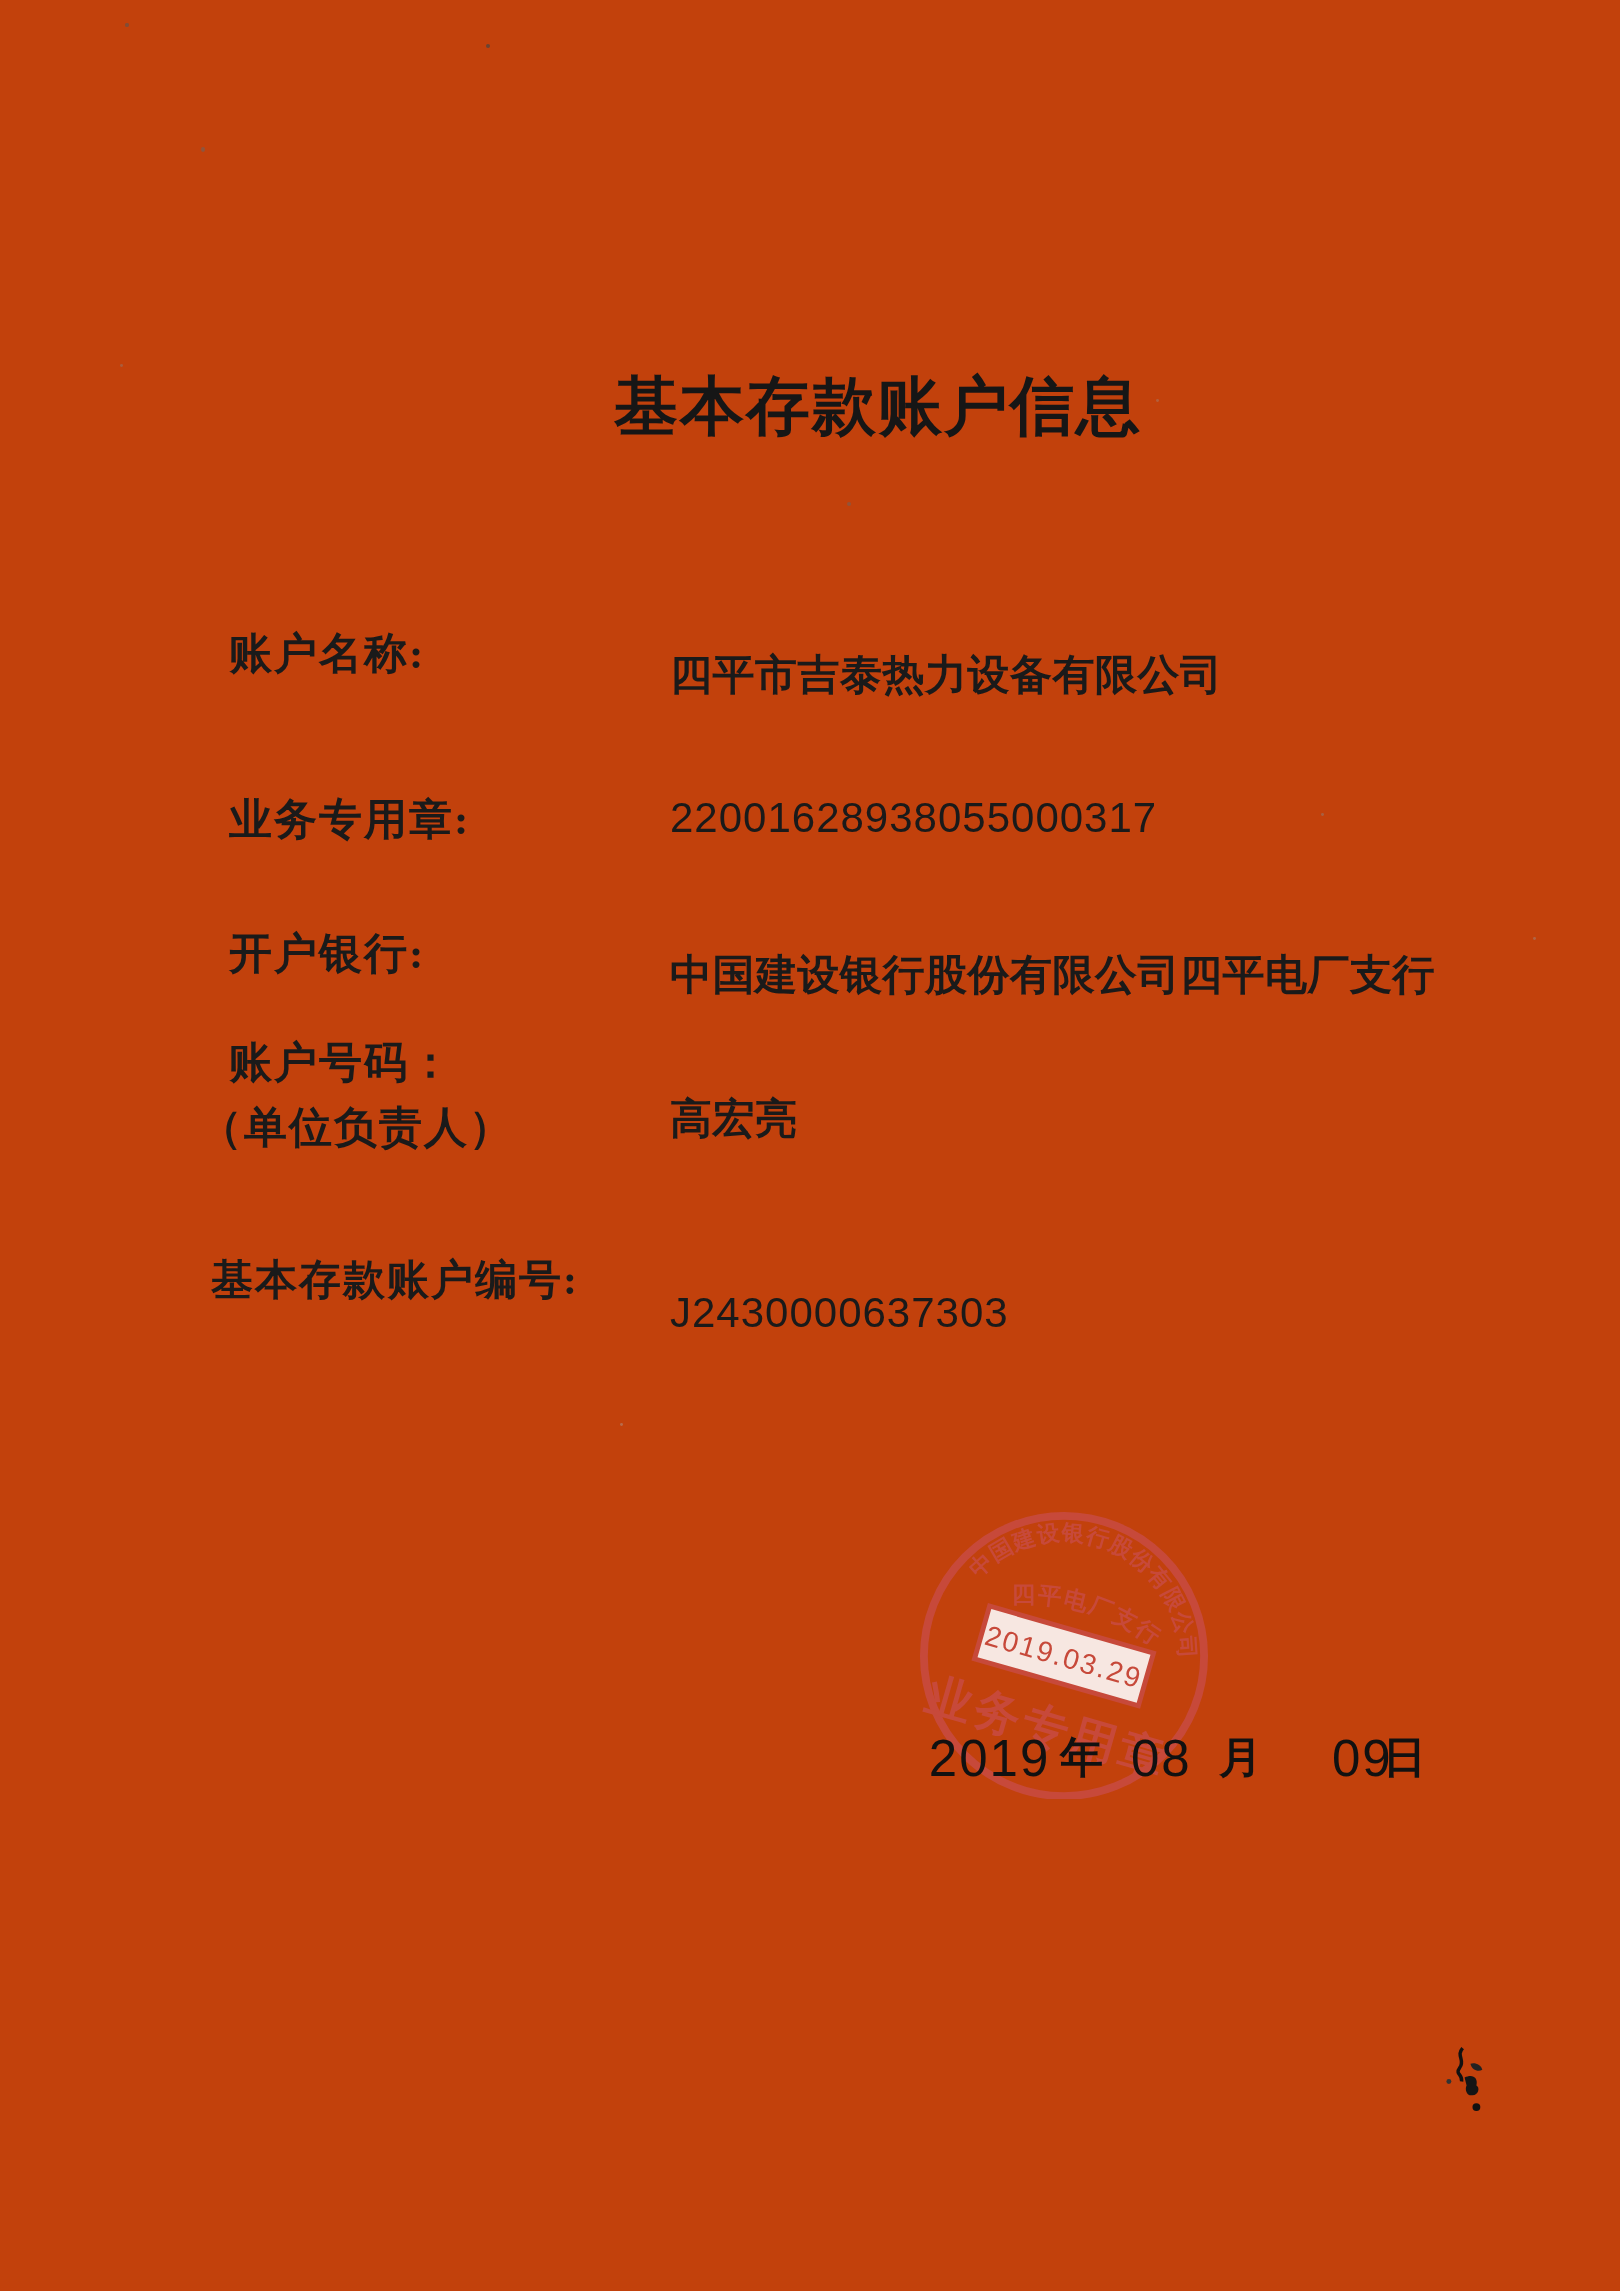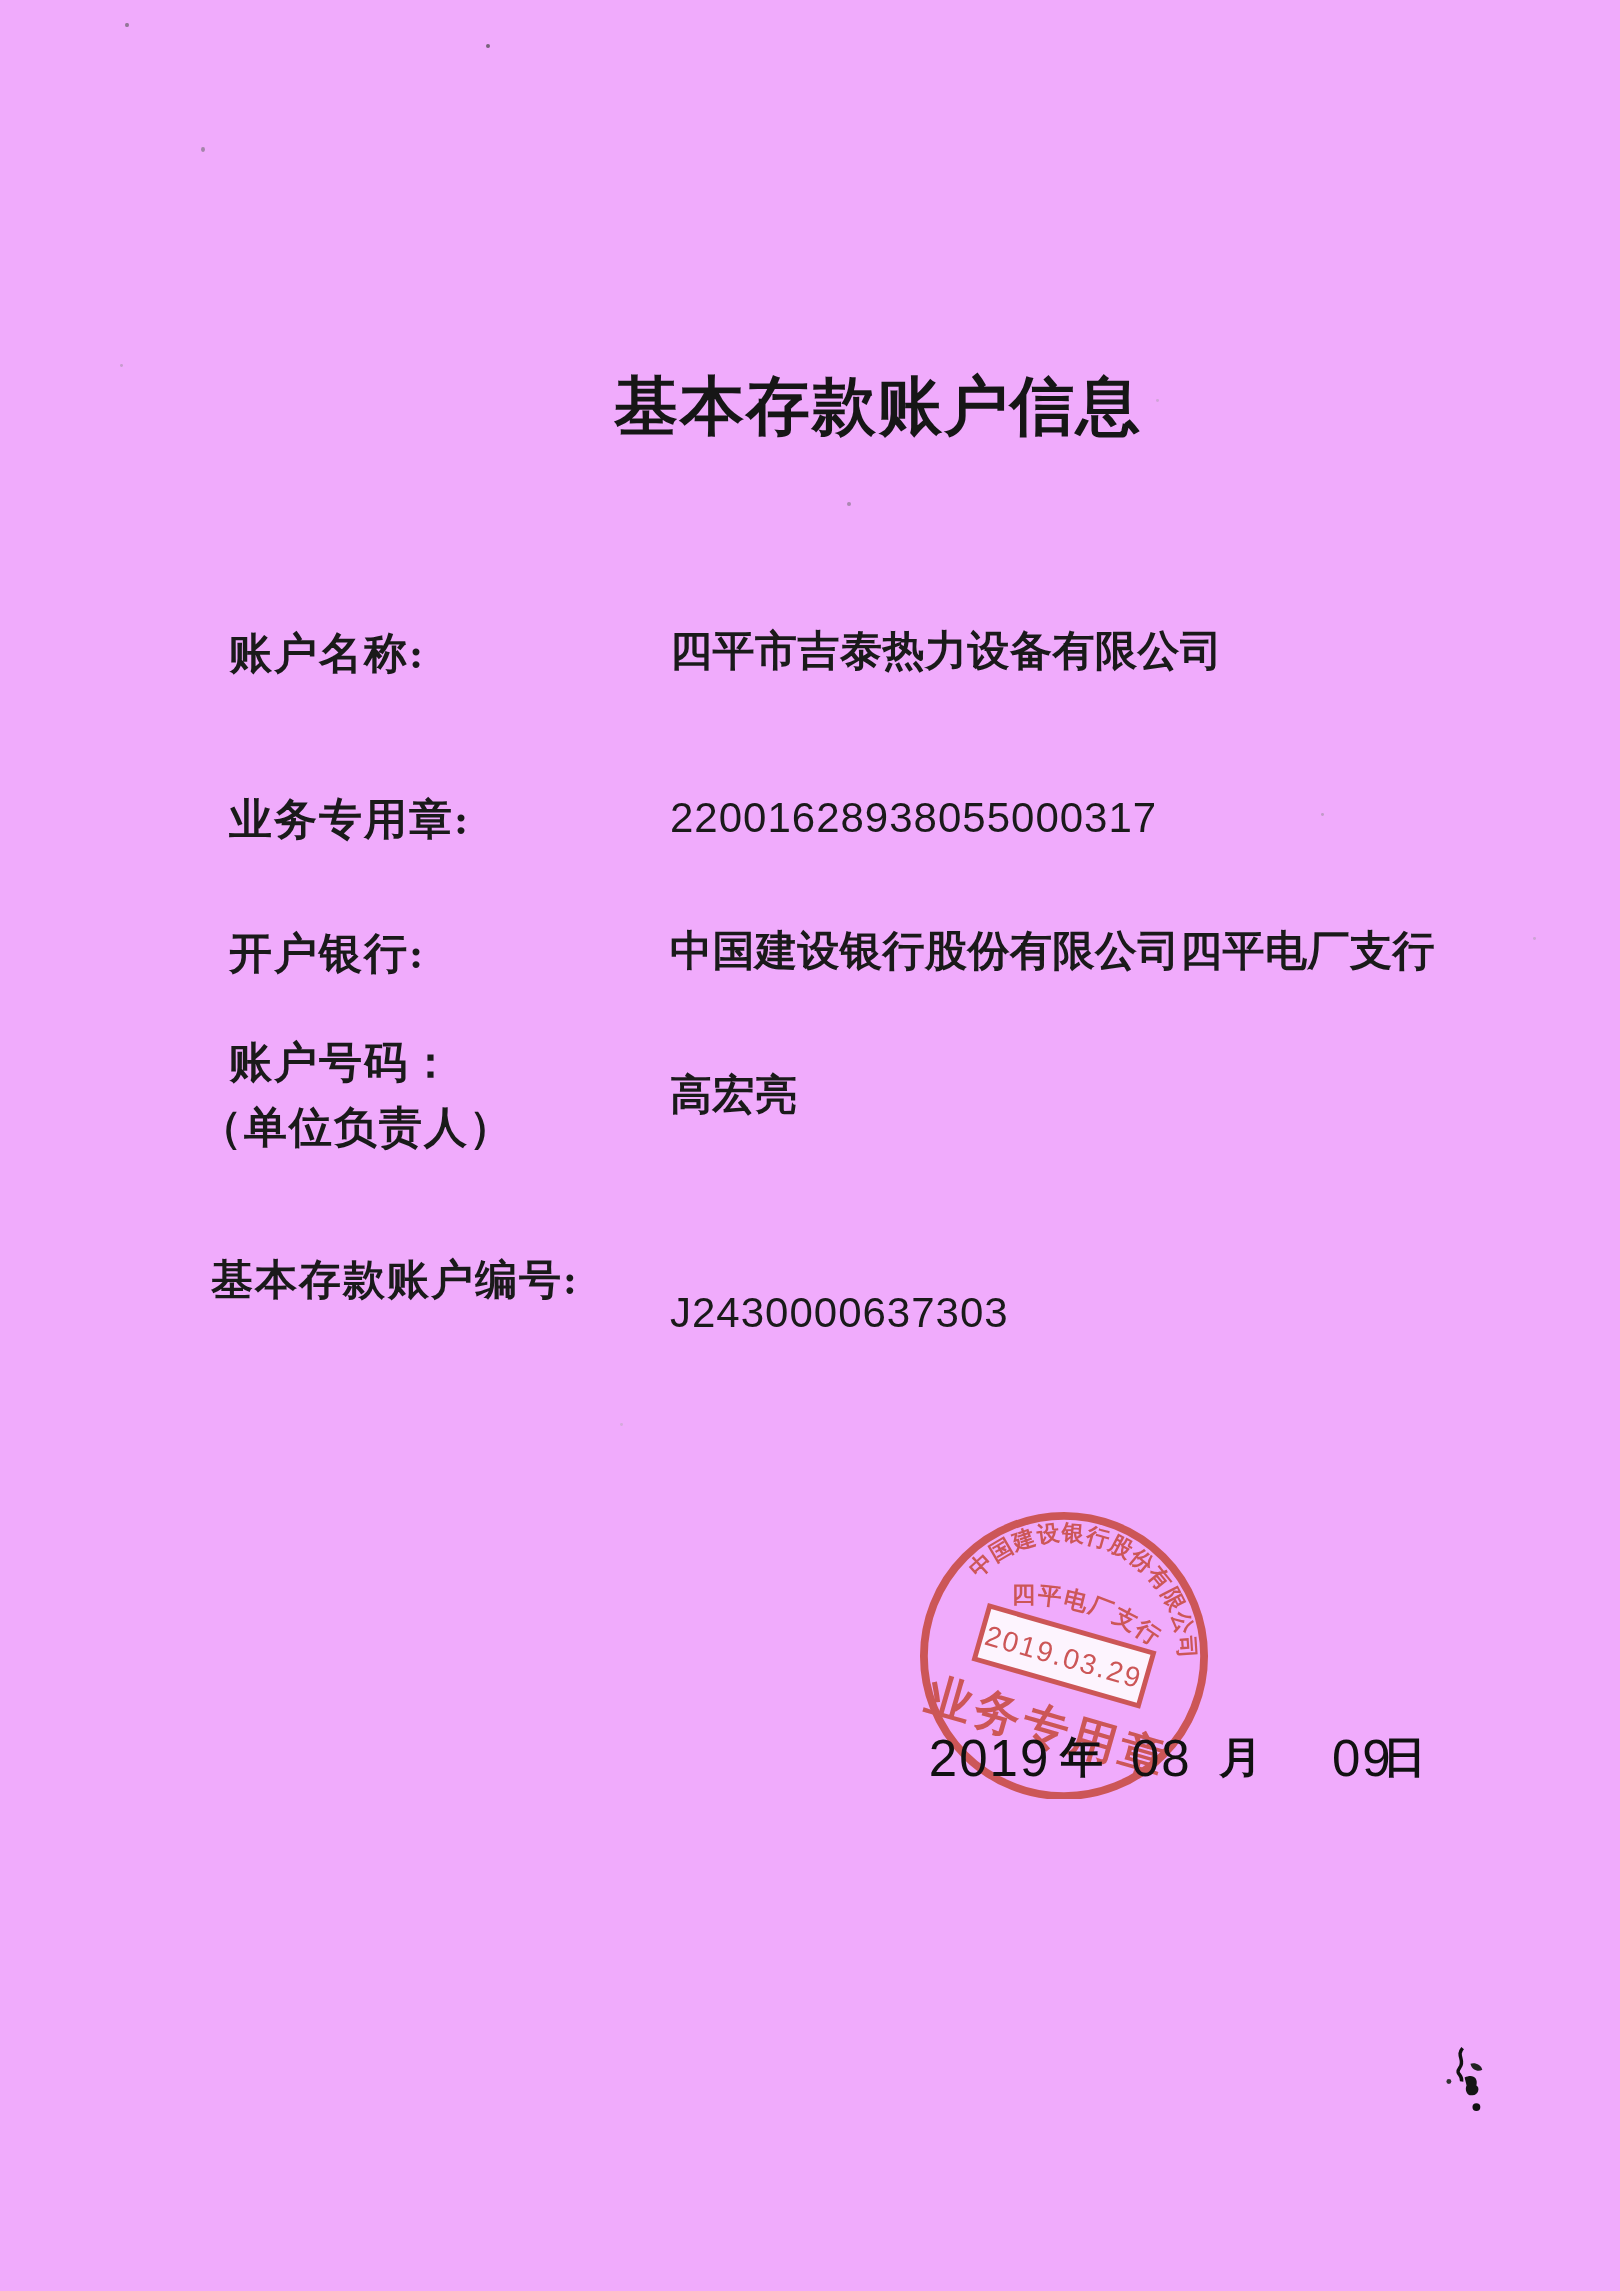--- a/index.html
+++ b/index.html
@@ -1,37 +1,37 @@
 <!DOCTYPE html>
 <html><head>
 <meta charset="utf-8">
 <style>
   html,body{margin:0;padding:0;background:#ffffff;}
   .page{
     position:relative;
     width:1620px;height:2292px;
-    background:#f0abfc;
+    background:#c2410c;
     overflow:hidden;
     font-family:"Liberation Serif","DejaVu Serif",serif;
     color:#1d1d1d;
   }
   .abs{position:absolute;white-space:nowrap;}
   .cn{font-family:"Liberation Serif","DejaVu Serif",serif;}
   .num{font-family:"Liberation Sans","DejaVu Sans",sans-serif;}
 
   .title{
     left:614px;top:363px;
     font-size:64px;font-weight:700;letter-spacing:2px;
     color:#161616;
   }
   .field-label{
     font-size:43px;font-weight:700;letter-spacing:2px;color:#1a1a1a;
   }
   .field-value-cn{
-    font-size:42px;font-weight:600;letter-spacing:0.5px;color:#1a1a1a;
+    font-size:42px;font-weight:600;letter-spacing:0.5px;color:#1a1a1a;margin-top:24px;
   }
   .field-value-num{
     font-size:42px;font-weight:400;letter-spacing:1px;color:#1a1a1a;
   }
   .l1{left:229px;top:625px;}
   .v1{left:670px;top:623px;}
   .l2{left:229px;top:791px;}
   .v2{left:670px;top:794px;}
   .l3{left:229px;top:925px;}
   .v3{left:670px;top:923px;}

